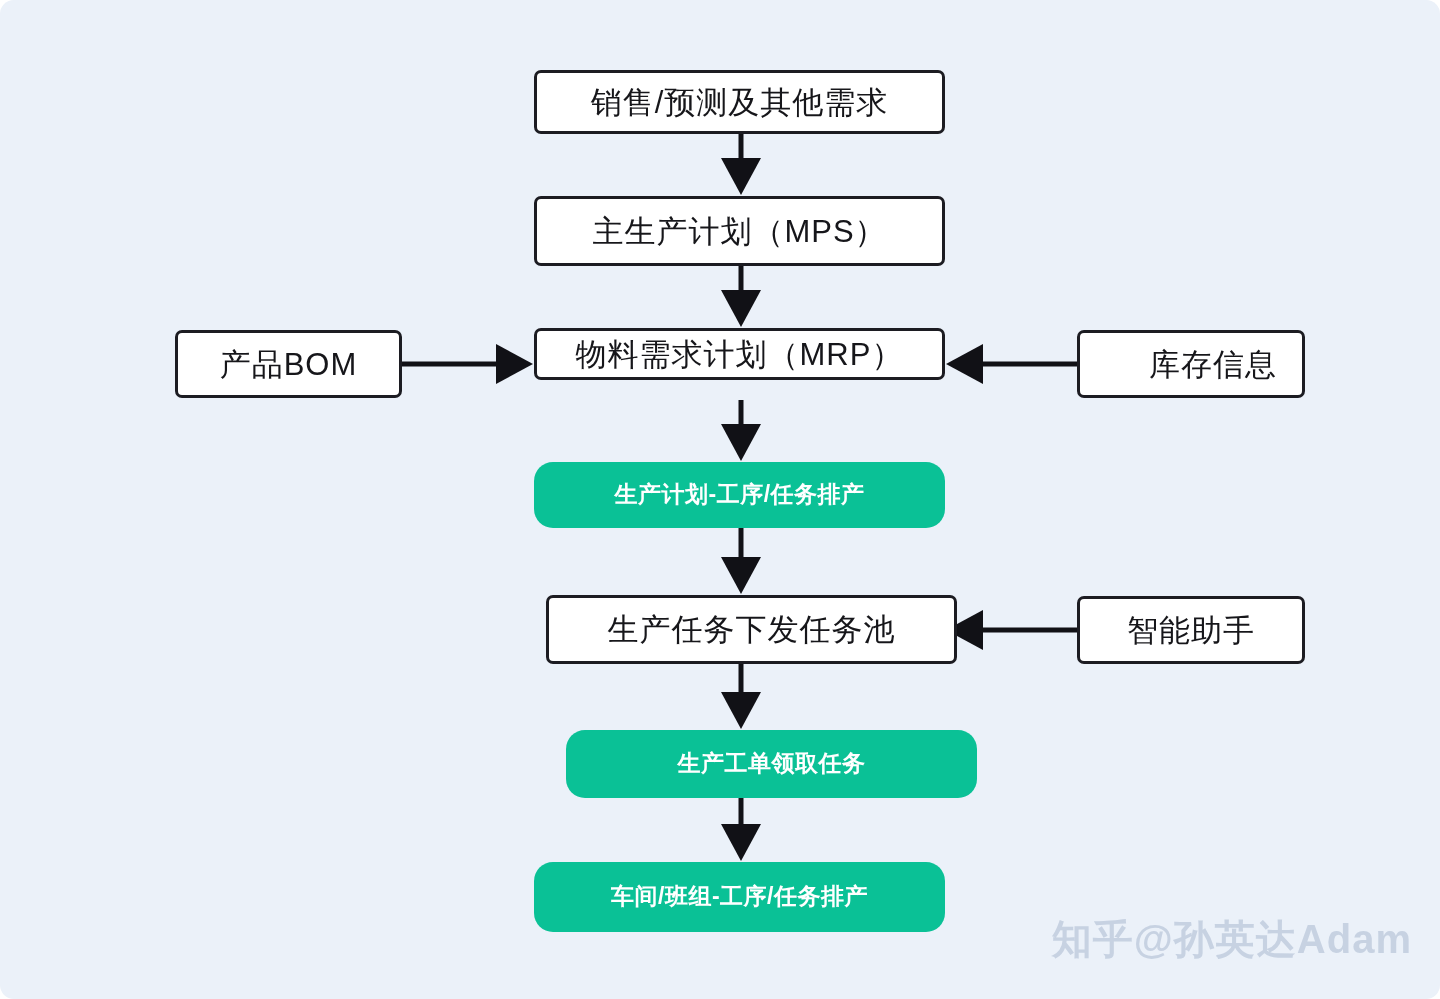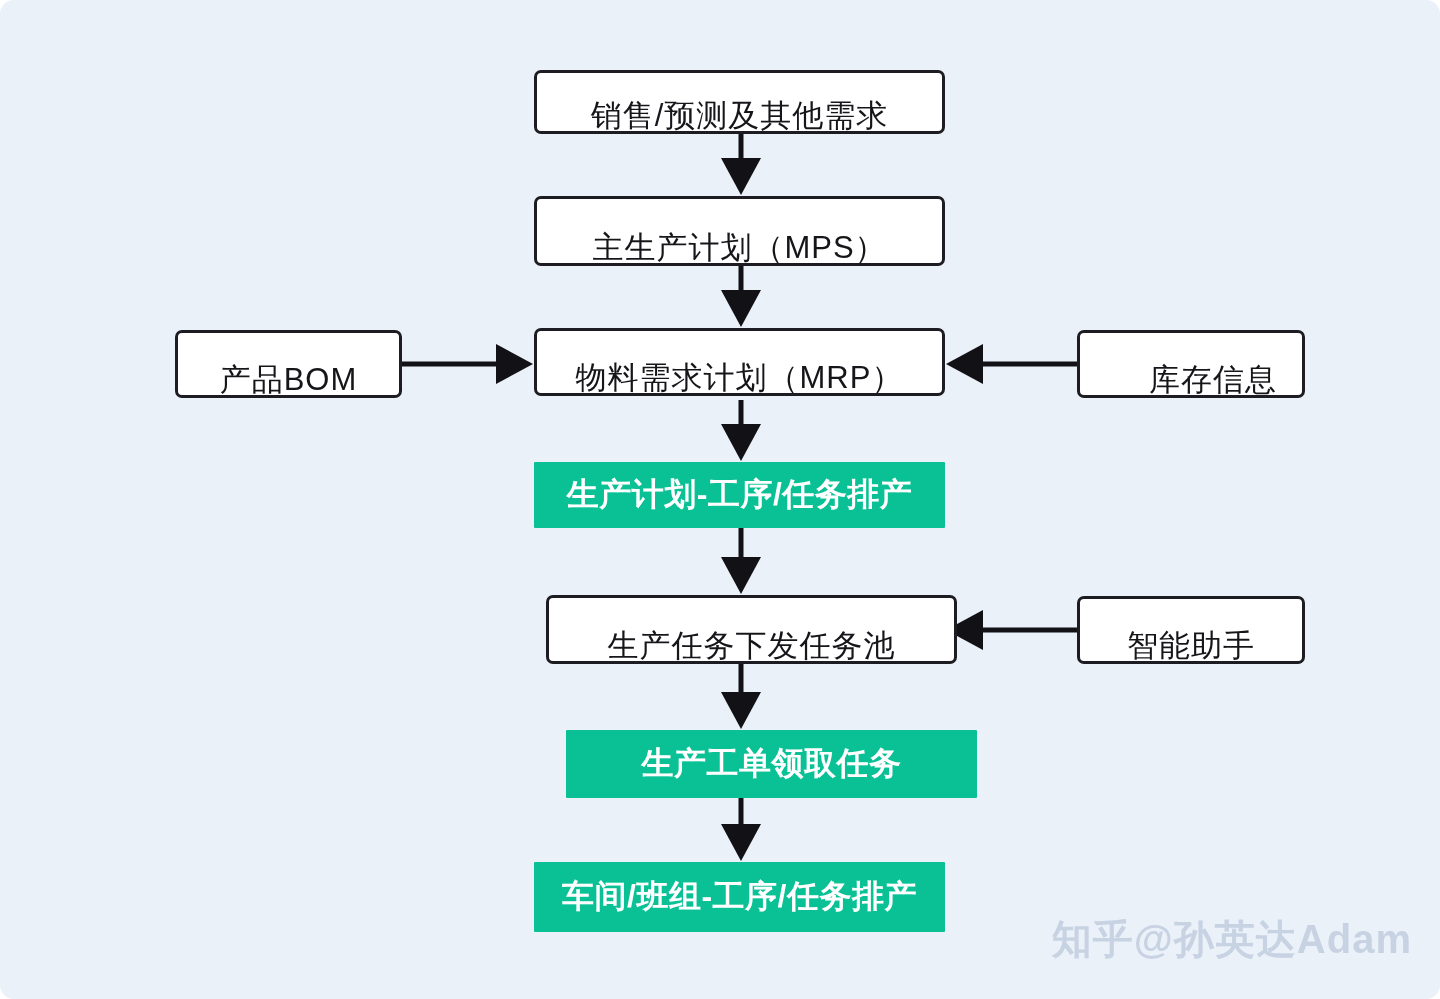--- a/index.html
+++ b/index.html
@@ -35,30 +35,29 @@
     line-height: 1;
     white-space: nowrap;
   }
   .node.plain {
     background: #ffffff;
     border: 3px solid #1c1c22;
     color: #16161a;
     font-size: 31px;
     font-weight: 400;
     letter-spacing: 1px;
-    align-items: flex-end;
   }
   .node.accent {
     background: #0ac196;
     border: none;
     color: #ffffff;
-    font-size: 32px;
+    font-size: 23px;
     font-weight: 700;
     letter-spacing: 0.5px;
-    border-radius: 1px;
+    border-radius: 19px;
   }
   .node.accent .label { transform: translateY(-1px); }
 
   
   .conn {
     position: absolute;
   }
   .conn svg { display: block; overflow: visible; }
 
   
@@ -134,21 +133,21 @@
   </div>
 
   <div class="node plain" style="left:534px; top:196px; width:411px; height:70px;">
     <span class="label">主生产计划（MPS）</span>
   </div>
 
   <div class="node plain" style="left:175px; top:330px; width:227px; height:68px;">
     <span class="label">产品BOM</span>
   </div>
 
-  <div class="node plain" style="left:534px; top:328px; width:411px; height:68px;">
+  <div class="node plain" style="left:534px; top:328px; width:411px; height:52px;">
     <span class="label">物料需求计划（MRP）</span>
   </div>
 
   <div class="node plain" style="left:1077px; top:330px; width:228px; height:68px;padding-left:44px;">
     <span class="label">库存信息</span>
   </div>
 
   <div class="node accent" style="left:534px; top:462px; width:411px; height:66px;">
     <span class="label">生产计划-工序/任务排产</span>
   </div>

